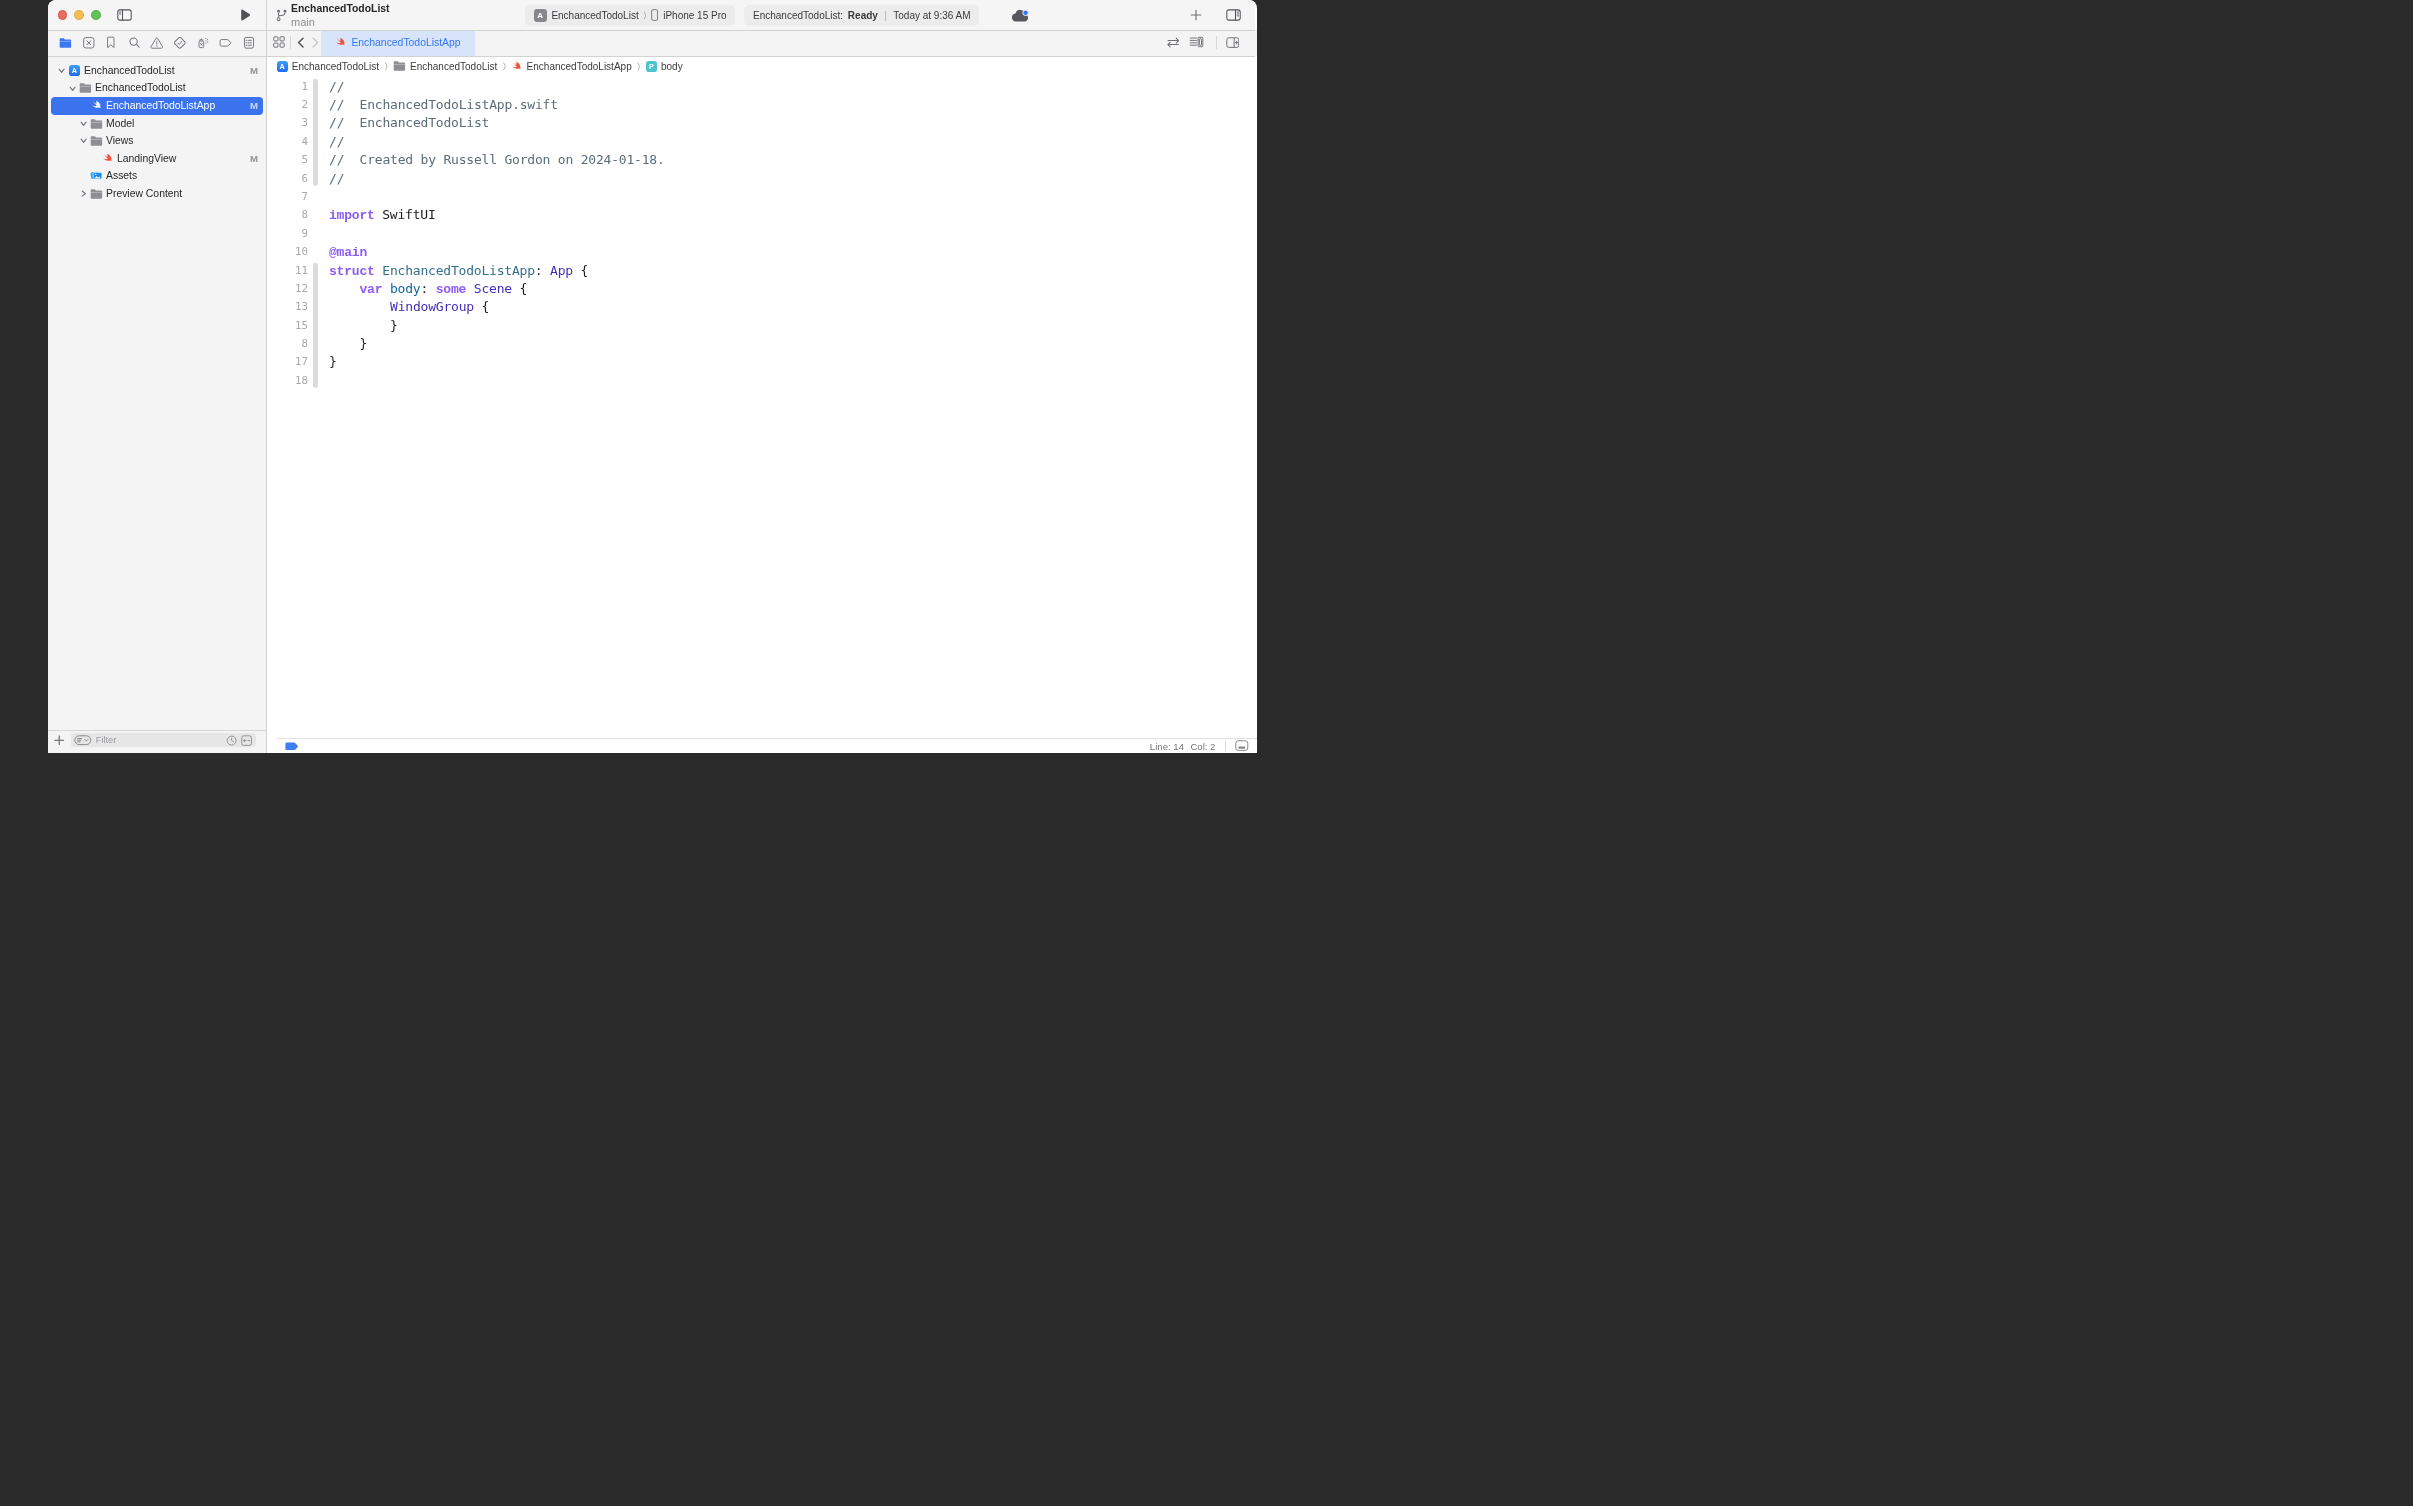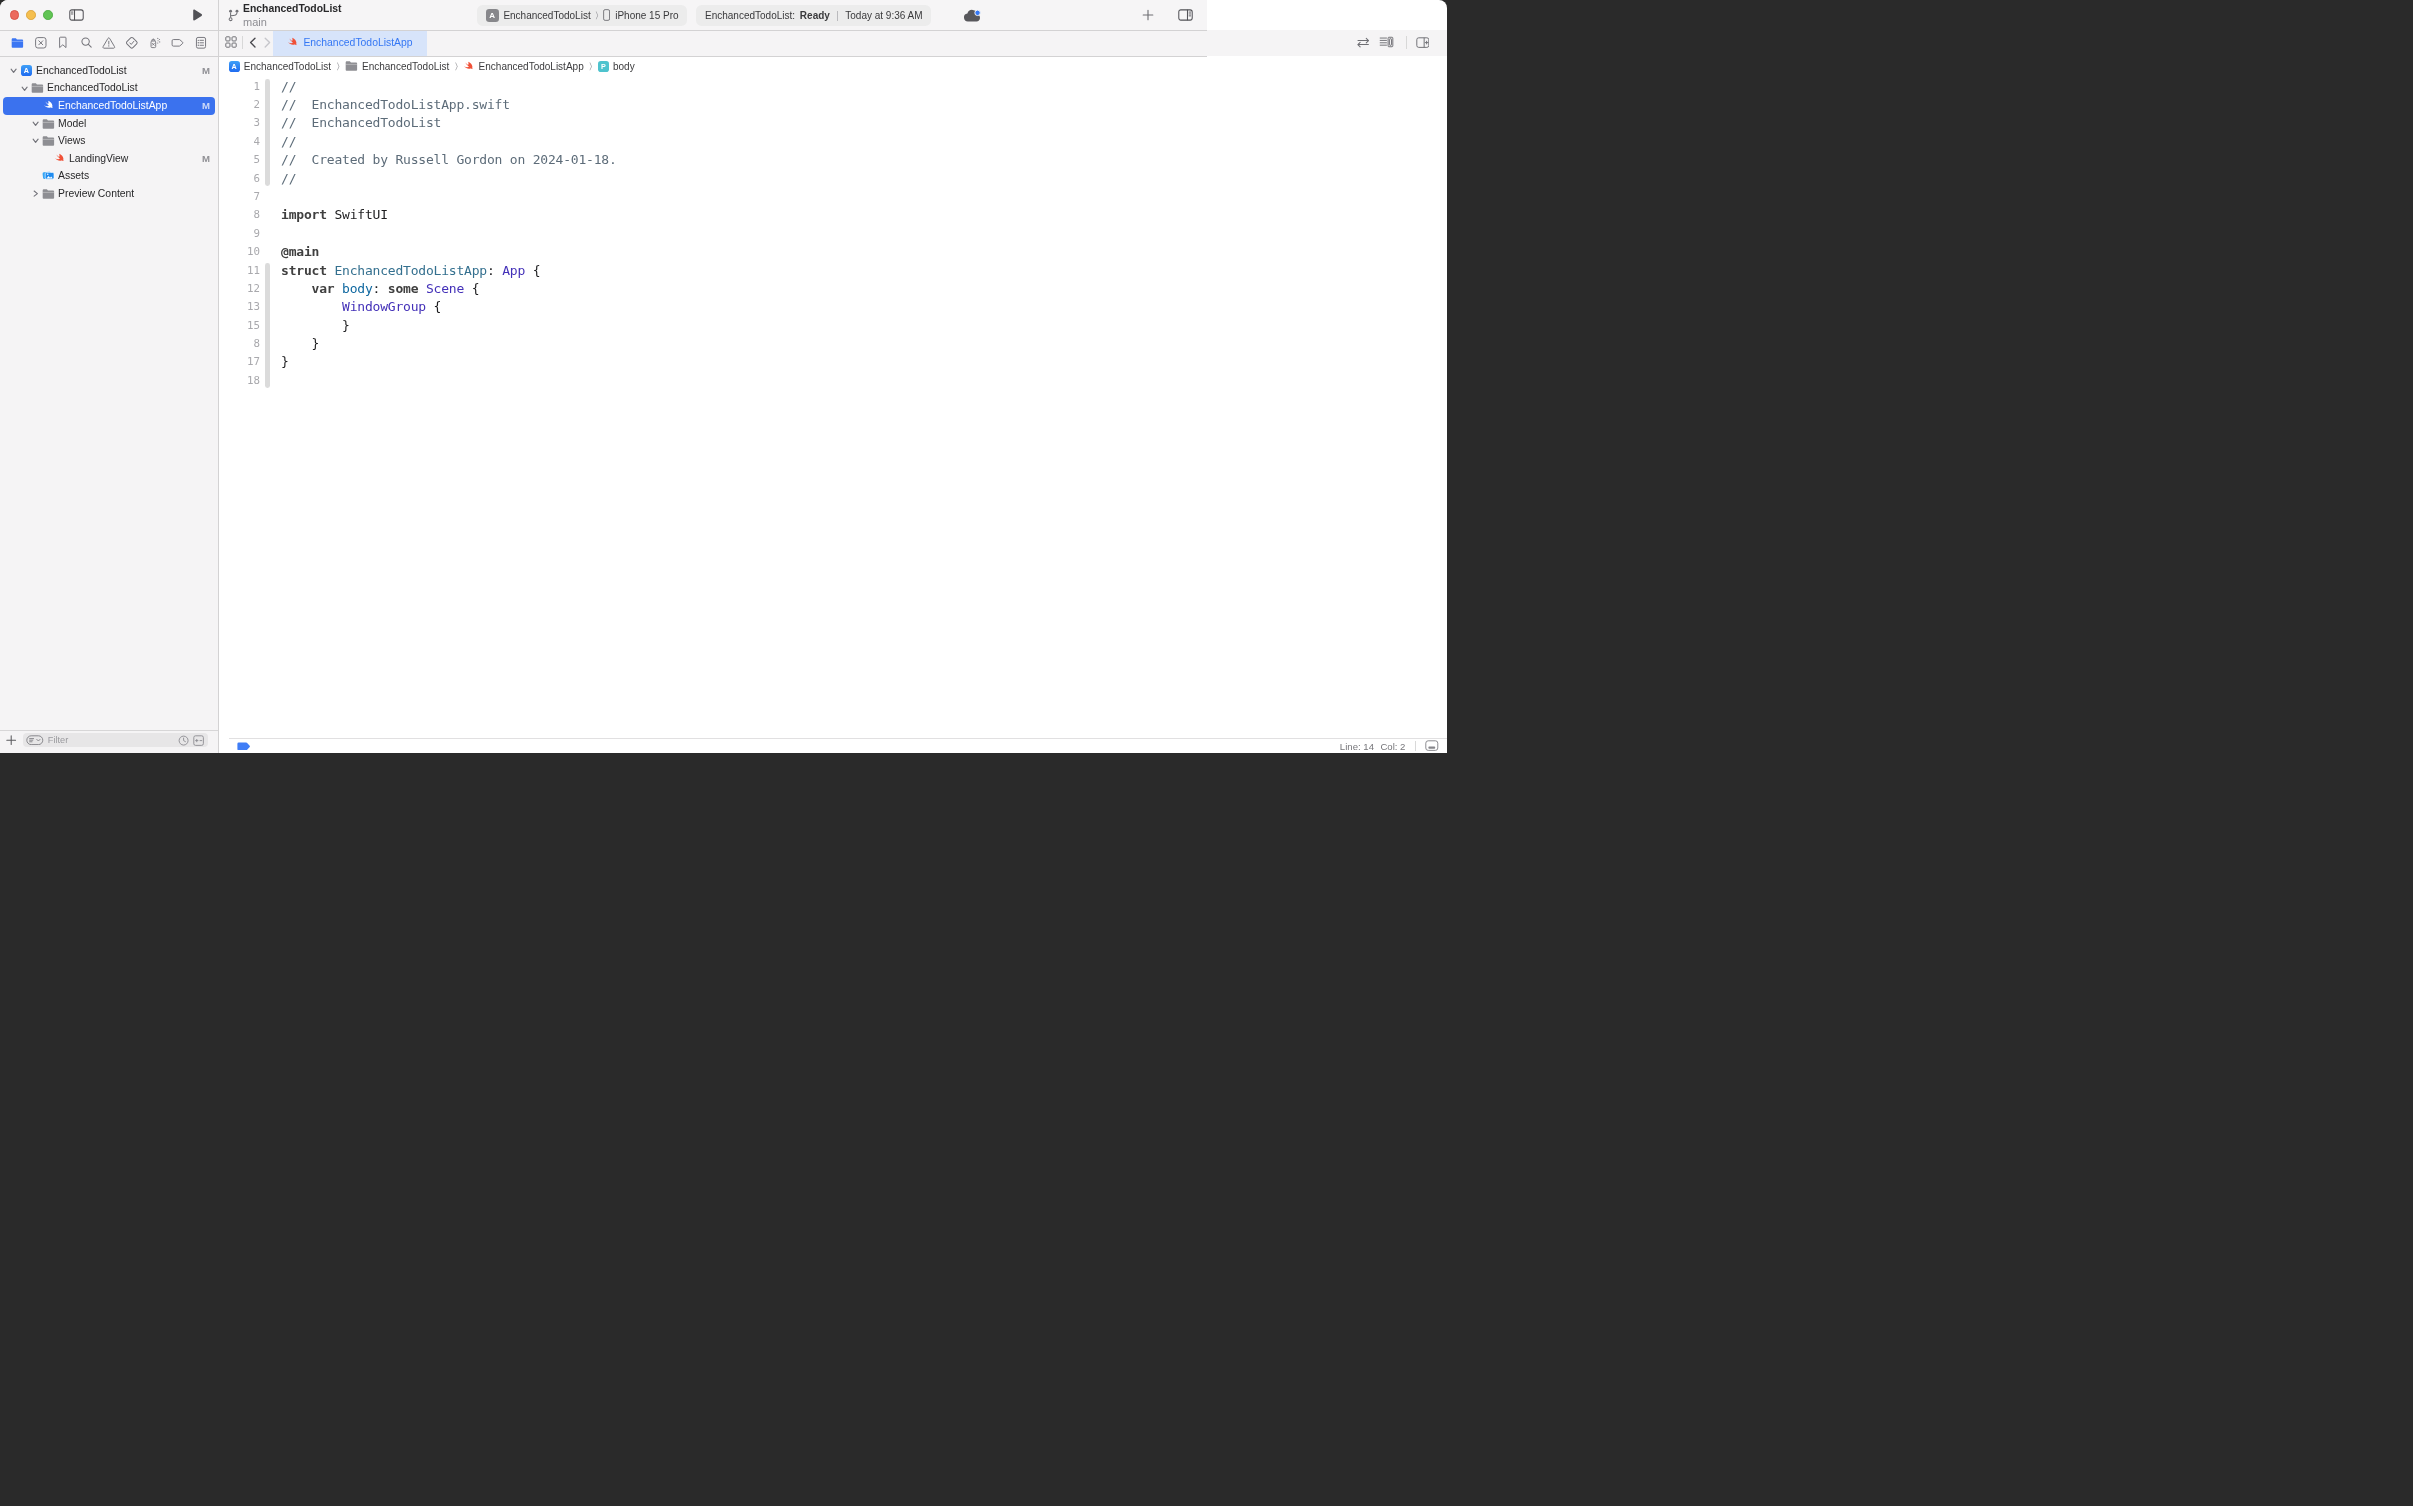--- a/index.html
+++ b/index.html
@@ -1,20 +1,21 @@
 <!DOCTYPE html>
 <html style="font-size:12.8px"><head>
 <meta charset="utf-8">
 <style>
   html,body{margin:0;padding:0;background:#2a2a2a;}
   *{box-sizing:border-box;}
   .window{
-    position:relative;width:1447px;height:753px;background:#fff;
+    position:relative;width:1209px;height:753px;background:#fff;
     border-radius:8px 8px 0 0;overflow:hidden;
     font-family:"Liberation Sans", sans-serif;
+    margin-left:48px;
     -webkit-font-smoothing:antialiased;
   }
   
   .toolbar{position:absolute;left:0;top:0;width:1207px;height:30px;background:#f6f5f6;}
   .hline{position:absolute;left:0;width:1207px;height:0.8px;background:#d3d2d3;z-index:30;}
   .vline-sidebar{position:absolute;left:218px;top:0;bottom:0;width:0.8px;background:#d3d2d3;z-index:30;}
   .traffic{position:absolute;top:10.4px;width:9.6px;height:9.6px;border-radius:50%;}
   .t-red{left:9.6px;background:#ec6a5e;border:0.4px solid #d9554a;}
   .t-yellow{left:26px;background:#f5bf4f;border:0.4px solid #dfa63c;}
   .t-green{left:43px;background:#61c454;border:0.4px solid #4eae43;}
@@ -65,21 +66,21 @@
   .editor{position:absolute;left:219px;top:76px;right:0;bottom:15px;background:#fff;overflow:hidden;}
   .code-rows{position:absolute;left:0;top:1.6px;right:0;}
   .code-row{position:relative;height:18.4px;}
   .row-highlight{position:absolute;left:10.4px;right:0;top:0;bottom:0;background:#eaf2fc;}
   .line-pill{position:absolute;left:4px;top:1.6px;width:5.6px;height:15px;border-radius:2.8px;background:#4c86f7;}
   .gutter-num{position:absolute;left:0;top:0;width:41px;text-align:right;font-family:"DejaVu Sans Mono",monospace;font-size:10.8px;line-height:18.4px;color:#a9a9ad;}
   .code-row.current .gutter-num{color:#3c3c40;font-weight:600;}
   .code-text{position:absolute;left:62px;top:0;white-space:pre;font-family:"DejaVu Sans Mono",monospace;font-size:13px;line-height:18.4px;letter-spacing:-0.2px;}
   .change-bar{position:absolute;left:46px;width:4.8px;border-radius:2.4px;background:#dbdbdb;}
   .tk-c{color:#5d6c79;}
-  .tk-k{color:#404040;font-weight:700;}
+  .tk-k{color:#8b5cf6;font-weight:700;font-family:Liberation Mono, monospace;}
   .tk-p{color:#1d1d1f;}
   .tk-tp{color:#34708f;}
   .tk-ts{color:#4330b8;}
   .tk-d{color:#0f68a0;}
   .tk-tu{color:#3a5f66;}
   
   .editor-bottombar{position:absolute;left:229px;right:0;bottom:0;height:15px;background:#fff;border-top:0.8px solid #e1e0e1;display:flex;align-items:center;}
   .bp-toggle{margin-left:8px;display:flex;}
   .bb-right{margin-left:auto;display:flex;align-items:center;gap:6.4px;padding-right:8px;font-size:9.6px;color:#76767a;}
   .bb-divider{width:0.8px;height:10.4px;background:#d9d9d9;margin:0 3.2px;}

